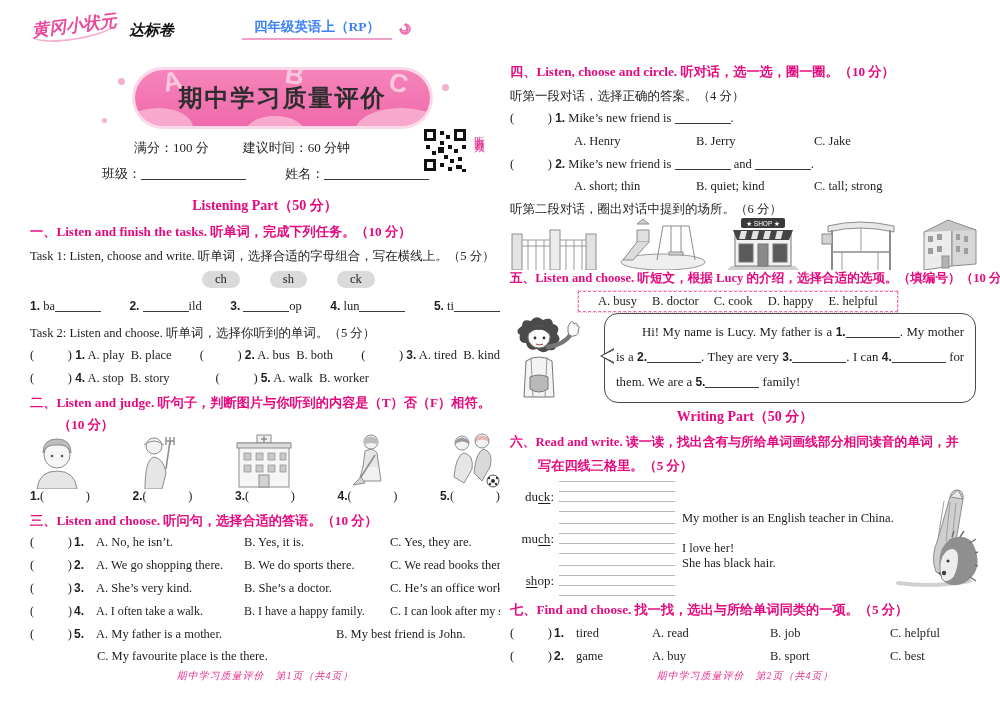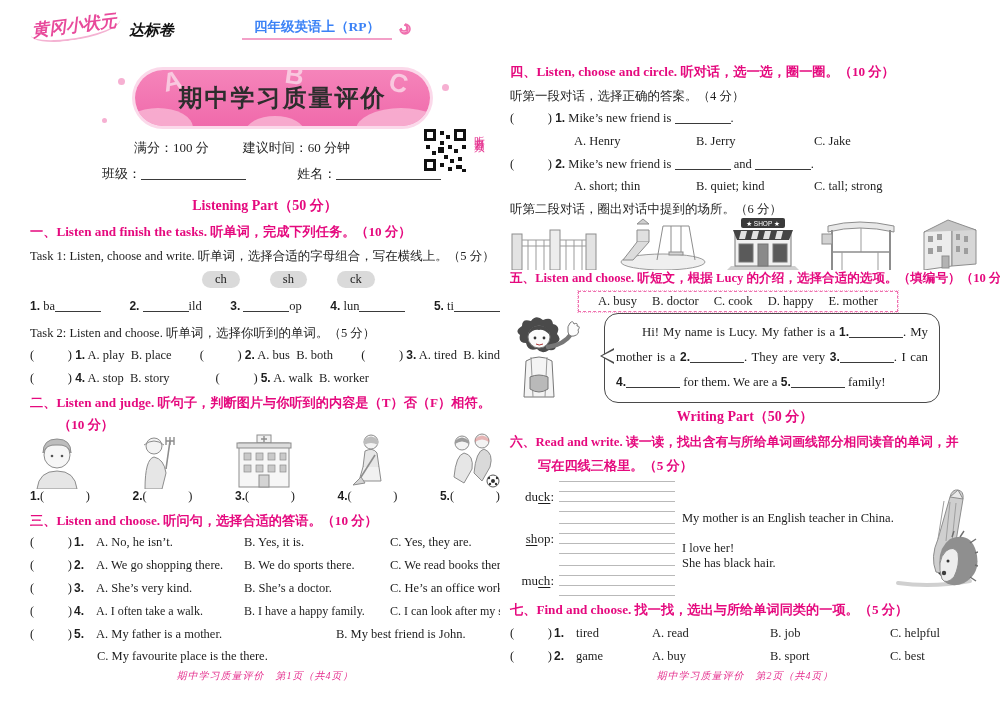--- a/index.html
+++ b/index.html
@@ -47,21 +47,21 @@
   
   .pics{ display:flex; justify-content:space-between; align-items:flex-end; }
   .pic{ display:flex; align-items:flex-end; justify-content:center; }
   
   .g5{ display:grid; grid-template-columns:44px 22px 148px 146px auto; white-space:nowrap; }
   .g5 .c{ overflow:hidden; }
   .g5.tight{ font-size:12px; }
   
   .g-opt{ display:grid; grid-template-columns:122px 118px auto; margin-left:64px; white-space:nowrap; }
   .optbox{ position:absolute; top:291px; left:68px; width:320px; border:1px dashed #ef6fae; outline:1px dotted #f6b8d6; display:flex; justify-content:space-evenly; padding:2px 4px; white-space:nowrap; }
-  .speech{ position:absolute; top:313px; left:94px; width:336px; border:1.5px solid #4a4a4a; border-radius:14px; padding:6px 11px 7px; }
+  .speech{ position:absolute; top:313px; left:94px; width:372px; border:1.5px solid #4a4a4a; border-radius:14px; padding:6px 11px 7px; }
   .speech::before{ content:""; position:absolute; left:-13px; top:34px; border:8px solid transparent; border-right:14px solid #4a4a4a; }
   .speech::after{ content:""; position:absolute; left:-9px; top:36px; border:6px solid transparent; border-right:12px solid #ffffff; }
   .speech p{ font-size:12.8px; line-height:25px; text-align:justify; text-indent:26px; }
   .speech .blank{ width:54px; }
   .grid4{ width:116px; height:31px; background:repeating-linear-gradient(to bottom,#b9b9b9 0 1px,transparent 1px 10px); }
   .wordrow{ display:flex; align-items:center; gap:5px; margin-bottom:11px; }
   .wordrow .lbl{ width:44px; text-align:right; white-space:nowrap; font-size:13px; }
   .ul{ text-decoration:underline; text-underline-offset:2px; }
   .g7{ display:grid; grid-template-columns:44px 22px 76px 118px 120px auto; white-space:nowrap; }
   .footer{ color:#e5318f; font-style:italic; font-size:10px; text-align:center; letter-spacing:1px; }
@@ -95,21 +95,21 @@
   <span class="dot" style="top:78px;left:88px;width:7px;height:7px;"></span>
   <span class="dot" style="top:118px;left:72px;width:5px;height:5px;"></span>
   <span class="dot" style="top:84px;left:412px;width:7px;height:7px;"></span>
 
   <div class="abs info-line" style="top:139px;left:104px;">
     <span>满分：100 分</span>
     <span>建议时间：60 分钟</span>
   </div>
   <div class="abs" style="top:165px;left:72px;font-size:13px;">
     <span>班级：</span><span class="blank w105"></span>
-    <span style="margin-left:48px;text-align:center;">姓名：</span><span class="blank w105"></span>
+    <span style="margin-left:36px;text-align:center;">姓名：</span><span class="blank w105"></span>
   </div>
 
   <div class="qr-wrap">
     <svg width="46" height="46" viewBox="0 0 46 46">
       <rect width="46" height="46" fill="#fff"></rect>
       <g fill="#111">
         <rect x="2" y="2" width="12" height="12"></rect>
           <rect x="32" y="2" width="12" height="12"></rect>
           <rect x="2" y="32" width="12" height="12"></rect>
         <rect x="5" y="5" width="6" height="6" fill="#fff"></rect>
@@ -444,21 +444,21 @@
     </span>
   </div>
 
   <div class="abs pinkh" style="top:270px;font-size:12.6px;">五、Listen and choose. 听短文，根据 Lucy 的介绍，选择合适的选项。（填编号）（10 分）</div>
 
   <div class="optbox">
     <span>A. busy</span>
     <span>B. doctor</span>
     <span>C. cook</span>
     <span>D. happy</span>
-    <span>E. mother</span>
+    <span>E. helpful</span>
   </div>
 
   <div class="abs" style="top:317px;left:2px;width:88px;height:82px;">
     <svg width="88" height="82" viewBox="0 0 88 82">
       <path d="M14 26 Q6 26 8 18 Q2 14 10 9 Q10 1 19 4 Q24 -3 31 3 Q40 -1 41 7 Q49 9 45 17 Q51 23 43 27 Q46 34 37 33 Q30 38 25 32 Q16 35 14 26 Z" fill="#4a4a4a"></path>
       <circle cx="27" cy="20" r="11" fill="#fbfbfb" stroke="#777"></circle>
       <path d="M16 18 Q18 8 27 9 Q37 8 38 18 Q32 12 27 13 Q21 12 16 18 Z" fill="#4a4a4a"></path>
       <circle cx="23" cy="21" r="1.4" fill="#333"></circle>
         <circle cx="32" cy="21" r="1.4" fill="#333"></circle>
       <path d="M24 27 Q27 29 31 27" stroke="#a33" fill="none"></path>
@@ -479,25 +479,25 @@
   <div class="abs pinkh" style="top:434px;font-size:12.8px;">六、Read and write. 读一读，找出含有与所给单词画线部分相同读音的单词，并</div>
   <div class="abs pinkh" style="top:457px;left:28px;">写在四线三格里。（5 分）</div>
 
   <div class="abs" style="top:481px;display:flex;align-items:center;">
     <div style="width:172px;">
       <div class="wordrow">
         <span class="lbl"><span>du</span><span class="ul">ck</span><span></span><span>:</span></span>
         <span class="grid4"></span>
       </div>
       <div class="wordrow">
-        <span class="lbl"><span></span><span class="ul">sh</span><span>op</span><span>:</span></span>
+        <span class="lbl"><span>mu</span><span class="ul">ch</span><span></span><span>:</span></span>
         <span class="grid4"></span>
       </div>
       <div class="wordrow">
-        <span class="lbl"><span>mu</span><span class="ul">ch</span><span></span><span>:</span></span>
+        <span class="lbl"><span></span><span class="ul">sh</span><span>op</span><span>:</span></span>
         <span class="grid4"></span>
       </div>
     </div>
     <div style="width:210px;padding-top:8px;">
       <div style="margin-bottom:15px;white-space:nowrap;">My mother is an English teacher in China.</div>
       <div>I love her!</div>
       <div style="margin-bottom:15px;">She has black hair.</div>
     </div>
     <div>
       <svg width="86" height="110" viewBox="0 0 86 110">

